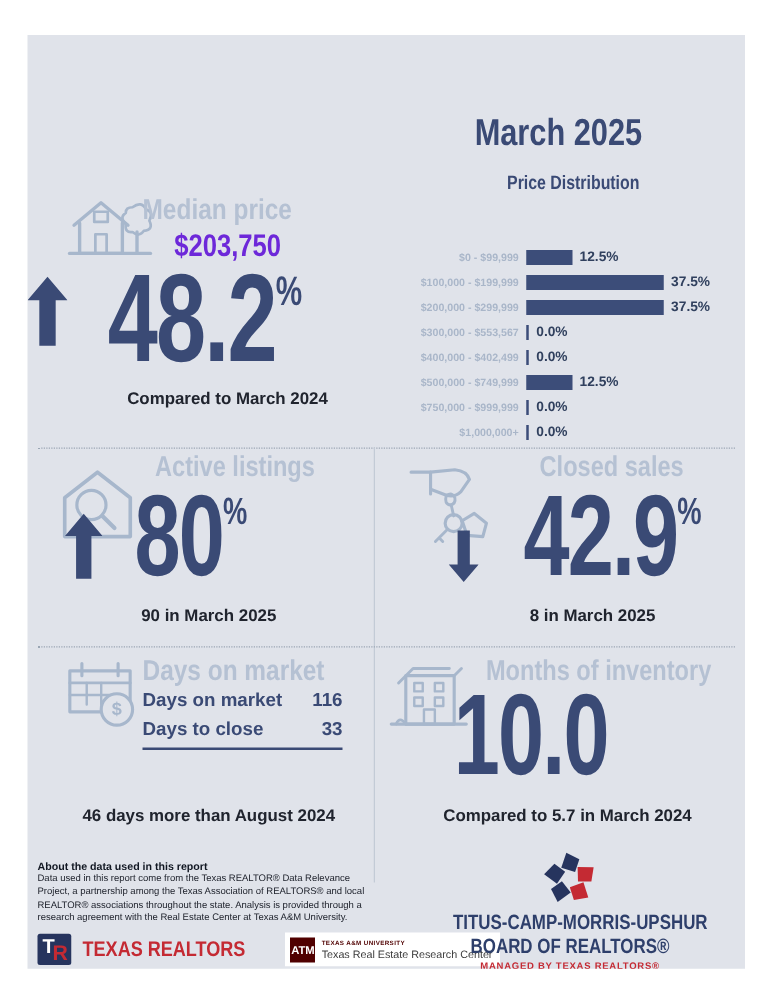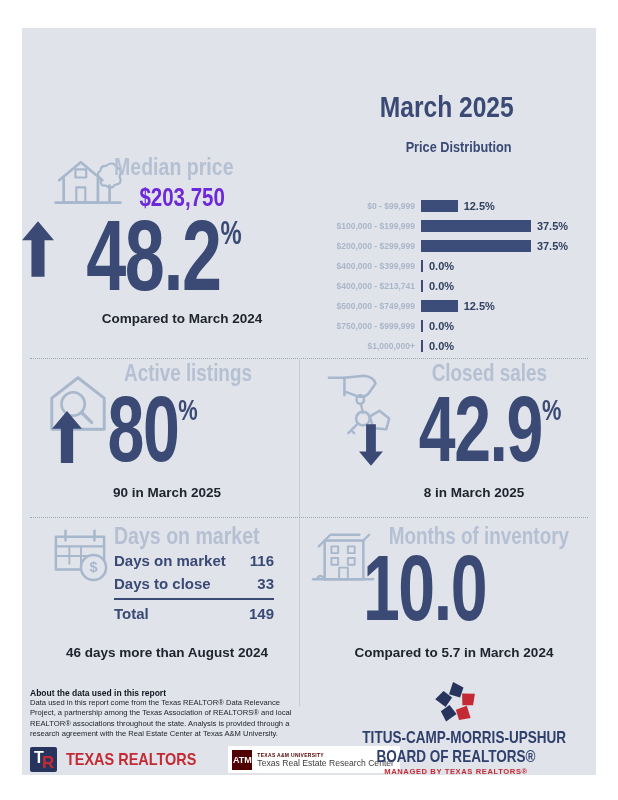--- a/index.html
+++ b/index.html
@@ -103,26 +103,26 @@
             <span class="clabel">$100,000 - $199,999</span>
             <span class="cbar" style="width: 109.875px;"></span>
             <span class="cval">37.5%</span>
           </div>
         <div class="crow">
             <span class="clabel">$200,000 - $299,999</span>
             <span class="cbar" style="width: 109.875px;"></span>
             <span class="cval">37.5%</span>
           </div>
         <div class="crow">
-            <span class="clabel">$400,000 - $399,999</span>
-            <span class="cbar" style="width: 2px;"></span>
-            <span class="cval">0.0%</span>
-          </div>
-        <div class="crow">
-            <span class="clabel">$400,000 - $213,741</span>
+            <span class="clabel">$300,000 - $553,567</span>
+            <span class="cbar" style="width: 2px;"></span>
+            <span class="cval">0.0%</span>
+          </div>
+        <div class="crow">
+            <span class="clabel">$400,000 - $402,499</span>
             <span class="cbar" style="width: 2px;"></span>
             <span class="cval">0.0%</span>
           </div>
         <div class="crow">
             <span class="clabel">$500,000 - $749,999</span>
             <span class="cbar" style="width: 36.625px;"></span>
             <span class="cval">12.5%</span>
           </div>
         <div class="crow">
             <span class="clabel">$750,000 - $999,999</span>
@@ -190,24 +190,20 @@
       <div class="abs dtable" style="left:92px;top:30px;width:160px;">
         <div class="drow">
             <span>Days on market</span>
             <span>116</span>
           </div>
         <div class="drow">
             <span>Days to close</span>
             <span>33</span>
           </div>
         <div class="drule"></div>
-        <div class="drow">
-            <span>Total</span>
-            <span>149</span>
-          </div>
       </div>
       <div class="abs center note" style="left:20px;top:126px;width:250px;">46 days more than August 2024</div>
     </div>
 
     <div class="abs" style="left:277px;top:491px;width:297px;height:167px;">
       <svg class="abs icon" style="left:10px;top:8px;" width="70" height="60" viewBox="0 0 72 62">
         <path d="M16 14 H56 V54 H16 Z" stroke-width="2.6"></path>
         <path d="M16 14 L10 20 M56 14 L62 8 M16 14 L22 8 H52" stroke-width="2.4"></path>
         <rect x="23" y="20" width="7" height="7" stroke-width="2"></rect>
           <rect x="40" y="20" width="7" height="7" stroke-width="2"></rect>

